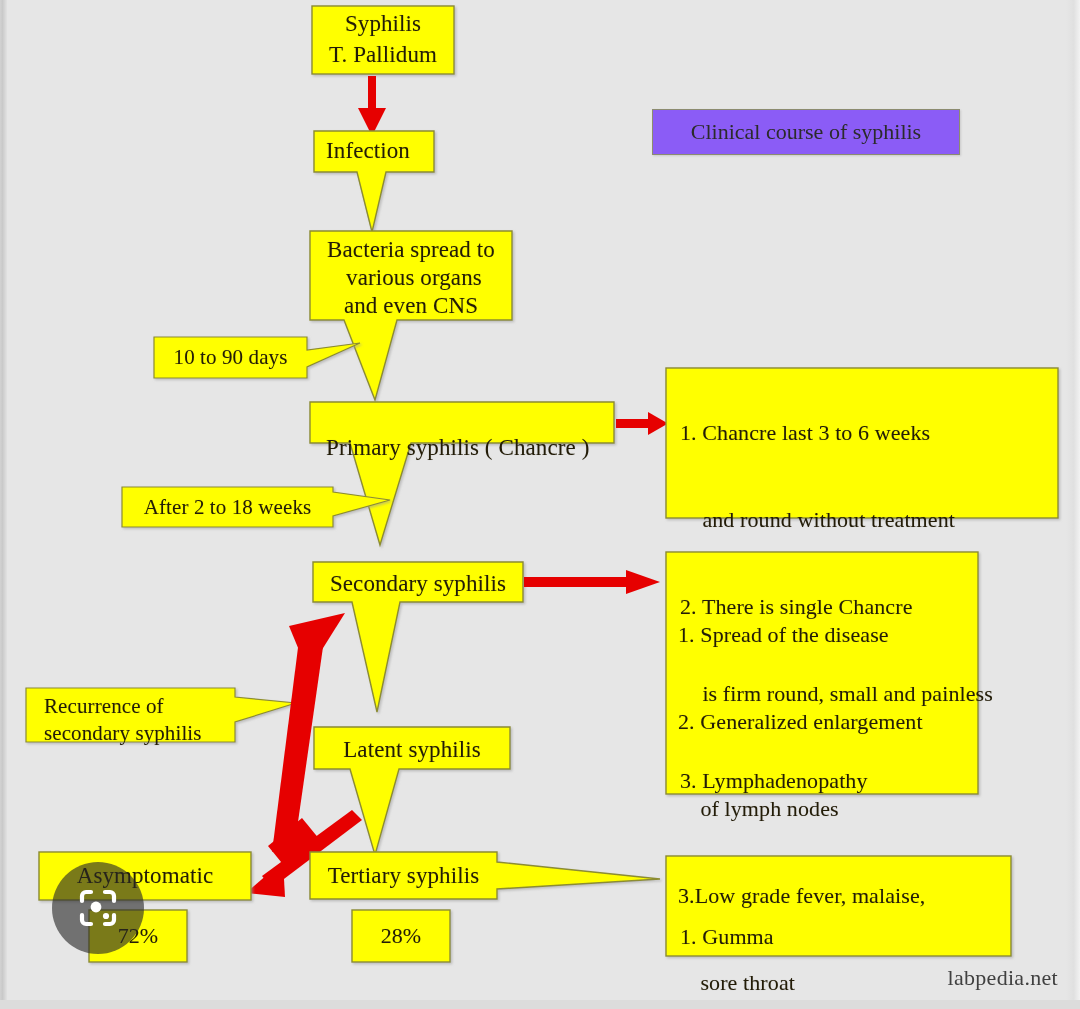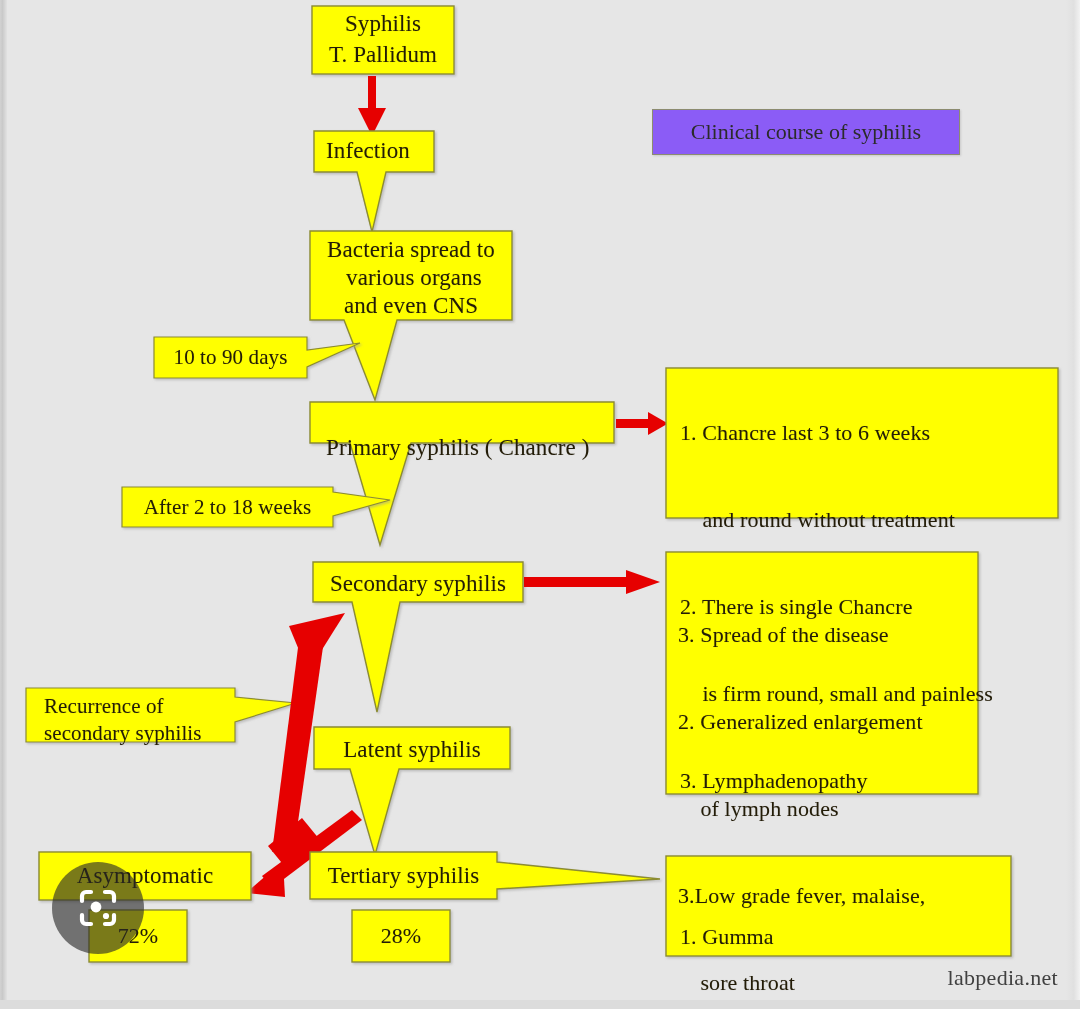--- a/index.html
+++ b/index.html
@@ -233,21 +233,21 @@
 
   <div class="node-text left" style="left:680px; top:360px; width:372px; font-size:22px; line-height:29px;">
     <div>1. Chancre last 3 to 6 weeks</div>
     <div>    and round without treatment</div>
     <div>2. There is single Chancre</div>
     <div>    is firm round, small and painless</div>
     <div>3. Lymphadenopathy</div>
   </div>
 
   <div class="node-text left" style="left:678px; top:562px; width:300px; font-size:22px; line-height:29px;">
-    <div>3. Spread of the disease</div>
+    <div>1. Spread of the disease</div>
     <div>2. Generalized enlargement</div>
     <div>    of lymph nodes</div>
     <div>3.Low grade fever, malaise,</div>
     <div>    sore throat</div>
     
     
     
   </div>
 
   <div class="node-text left" style="left:680px; top:864px; width:330px; font-size:22px; line-height:29px;">

